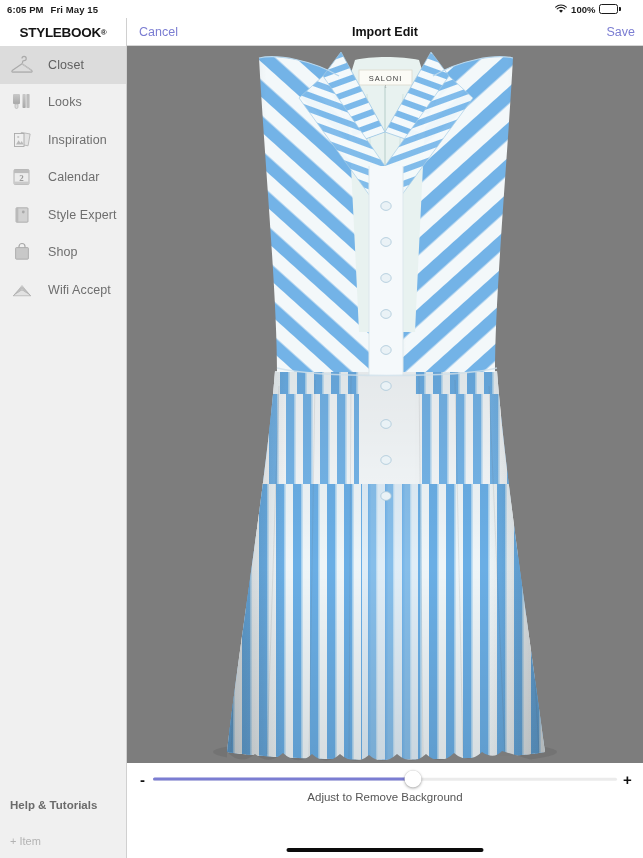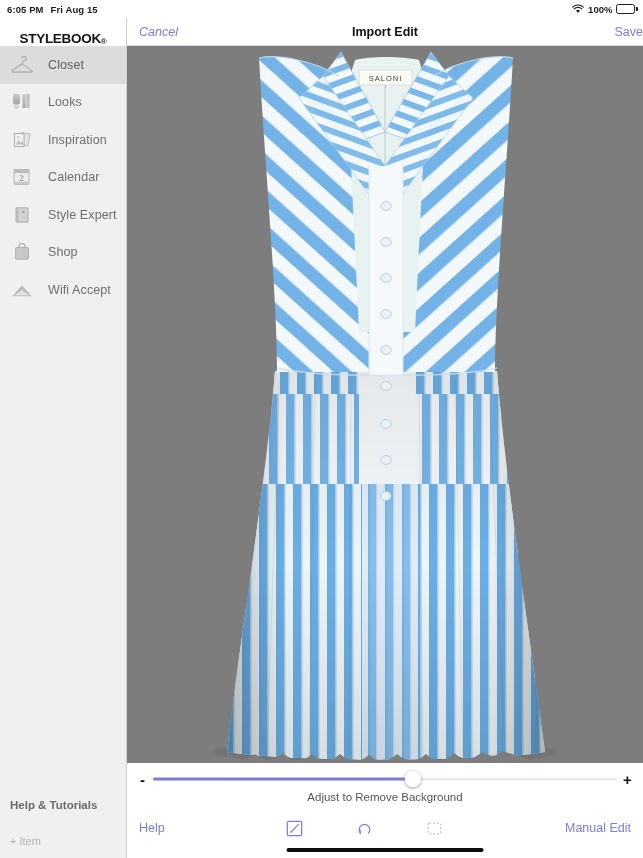--- a/index.html
+++ b/index.html
@@ -11,38 +11,38 @@
   }
   #app { position:relative; width:643px; height:858px; background:#fff; }
 
   
   .statusbar{
     position:absolute; left:0; top:0; width:643px; height:18px;
     display:flex; align-items:center; background:#fff; z-index:40;
   }
   .sb-left{ display:flex; align-items:center; gap:7px; padding-left:7px; font-size:9.5px; color:#1b1b1b; font-weight:600; letter-spacing:.1px;}
   .sb-spacer{ flex:1; }
-  .sb-right{ display:flex; align-items:center; gap:4px; padding-right:5px; font-size:9.5px; color:#1b1b1b; font-weight:600;}
+  .sb-right{ display:flex; align-items:center; gap:4px; padding-right:22px; font-size:9.5px; color:#1b1b1b; font-weight:600;}
   .wifi-ic{ width:12px; height:10px; display:block; }
   .batt{ display:flex; align-items:center; }
   .batt-body{
     width:19px; height:9.5px; border:1.2px solid #1b1b1b; border-radius:2.5px;
     padding:1px; display:block;
   }
   .batt-fill{ width:100%; height:100%; background:#1b1b1b; border-radius:1px; }
   .batt-cap{ width:1.6px; height:4px; background:#1b1b1b; border-radius:0 1px 1px 0; margin-left:1px; }
 
   
   .sidebar{
     position:absolute; left:0; top:18px; width:127px; height:840px;
     background:#f0f0f0; border-right:1px solid #d0d0d0;
     display:flex; flex-direction:column; z-index:30;
   }
   .brand{
-    height:28px; display:flex; align-items:flex-end; justify-content:center;
+    height:28px; display:flex; align-items:center; justify-content:center;
     background:#ffffff;
   }
   .brand-text{
     font-size:13.5px; font-weight:800; letter-spacing:-0.3px; color:#141414;
     font-family:"Liberation Sans", sans-serif;
   }
   .brand-dot{ font-size:8px; }
 
   .nav{ flex:1; overflow:hidden; padding-top:0px; }
   .nav-item{
@@ -64,22 +64,22 @@
     font-size:11px; color:#b3b3b3;
   }
 
   
   .topbar{
     position:absolute; left:127px; top:18px; width:516px; height:28px;
     background:#fff; display:flex; align-items:center; z-index:20;
     border-bottom:1px solid #d6d6d6;
   }
   .tb-btn{ font-size:12.5px; color:#7b7dd2; cursor:pointer; }
-  .tb-cancel{ padding-left:12px;font-style:italic; }
-  .tb-save{ padding-right:0; }
+  .tb-cancel{ padding-left:12px; }
+  .tb-save{ padding-right:8px; }
   .tb-title{
     position:absolute; left:0; right:0; text-align:center;
     font-size:12.5px; font-weight:bold; color:#111;
     pointer-events:none;
   }
   .tb-grow{ flex:1; }
 
   
   .canvas{
     position:absolute; left:127px; top:46px; width:624px; height:717px;
@@ -137,21 +137,21 @@
   }
 </style>
 </head>
 <body>
 
 <div id="app">
 
   <div class="statusbar">
     <div class="sb-left">
       <span>6:05 PM</span>
-      <span>Fri Aug 15</span>
+      <span>Fri May 15</span>
     </div>
     <div class="sb-spacer"></div>
     <div class="sb-right">
       <span>
         <svg class="wifi-ic" viewBox="0 0 16 13">
           <path d="M8 11.6 L5.4 8.7 a3.9 3.9 0 0 1 5.2 0 Z" fill="#1b1b1b"></path>
           <path d="M2.9 6.4 a7.4 7.4 0 0 1 10.2 0" stroke="#1b1b1b" stroke-width="1.5" fill="none" stroke-linecap="round"></path>
           <path d="M0.9 3.9 a10.6 10.6 0 0 1 14.2 0" stroke="#1b1b1b" stroke-width="1.5" fill="none" stroke-linecap="round"></path>
         </svg>
       </span>
@@ -443,45 +443,17 @@
       <span class="track-area">
         <span class="track-bg"></span>
         <span class="track-fill" id="sliderFill" style="width: 56%; background: rgb(123, 125, 210);"></span>
         <span class="thumb" id="sliderThumb" style="left: 56%;"></span>
       </span>
       <span class="sl-plus">+</span>
     </div>
 
     <div class="slider-caption">Adjust to Remove Background</div>
 
-    <div class="tool-row">
-      <span class="tool-text tr-help">Help</span>
-      <span class="tool-grow"></span>
-
-      <span class="tool-ic-cell">
-        <svg class="tool-ic" viewBox="0 0 18 18">
-          <rect x="1.4" y="1.4" width="15.2" height="15.2" rx="1.6" fill="none" stroke="#7b7dd2" stroke-width="1.3"></rect>
-          <path d="M4.8 13.2 L13.6 4.4" stroke="#7b7dd2" stroke-width="1.3" fill="none"></path>
-          <path d="M4.8 13.2 L6.6 12.6 L5.4 11.4 Z" fill="#7b7dd2"></path>
-        </svg>
-      </span>
-
-      <span class="tool-ic-cell">
-        <svg class="tool-ic" viewBox="0 0 18 18">
-          <path d="M13.4 13.8 A5.6 5.6 0 1 0 4.6 13.8" stroke="#7b7dd2" stroke-width="1.4" fill="none" stroke-linecap="round"></path>
-          <path d="M4.6 13.8 L4.0 10.2" stroke="#7b7dd2" stroke-width="1.4" fill="none" stroke-linecap="round"></path>
-        </svg>
-      </span>
-
-      <span class="tool-ic-cell">
-        <svg class="tool-ic" viewBox="0 0 18 18">
-          <rect x="2.4" y="3.4" width="13.2" height="11.2" rx="1" fill="none" stroke="#bcbde6" stroke-width="1.3" stroke-dasharray="2 2"></rect>
-        </svg>
-      </span>
-
-      <span class="tool-grow"></span>
-      <span class="tool-text tr-manual">Manual Edit</span>
-    </div>
 
     <div class="home-ind"></div>
   </div>
 
 </div>
 
 </body></html>

